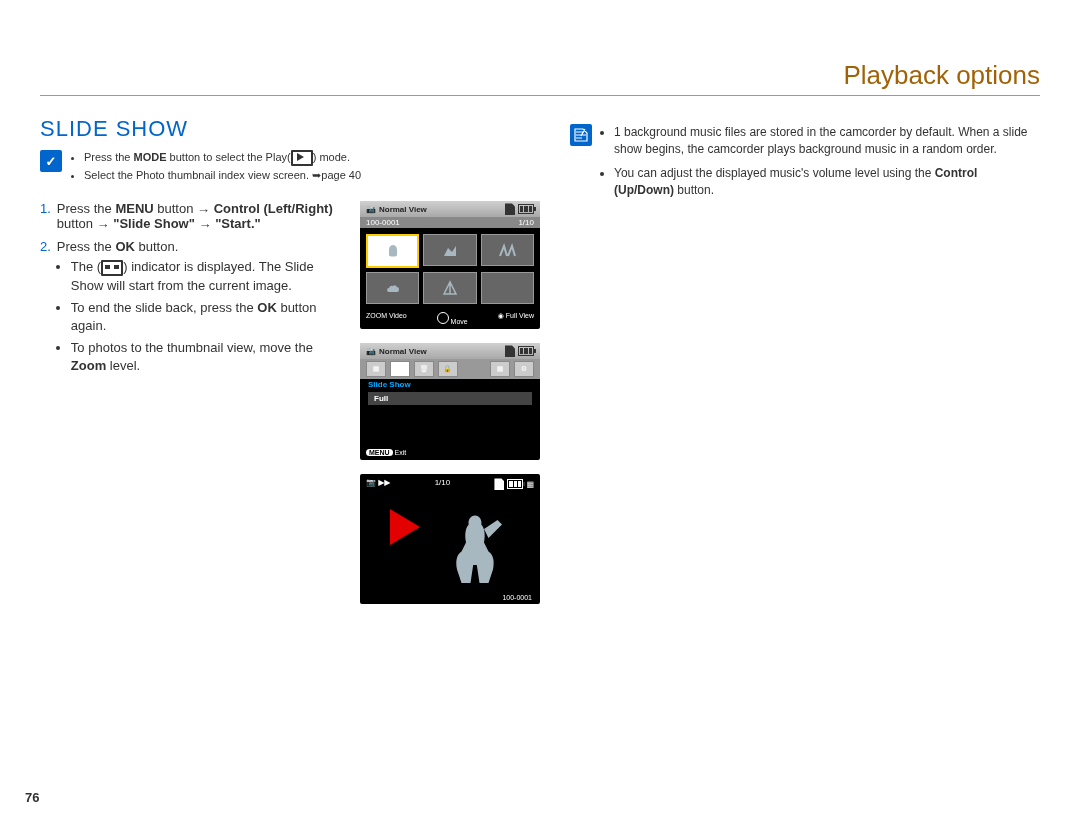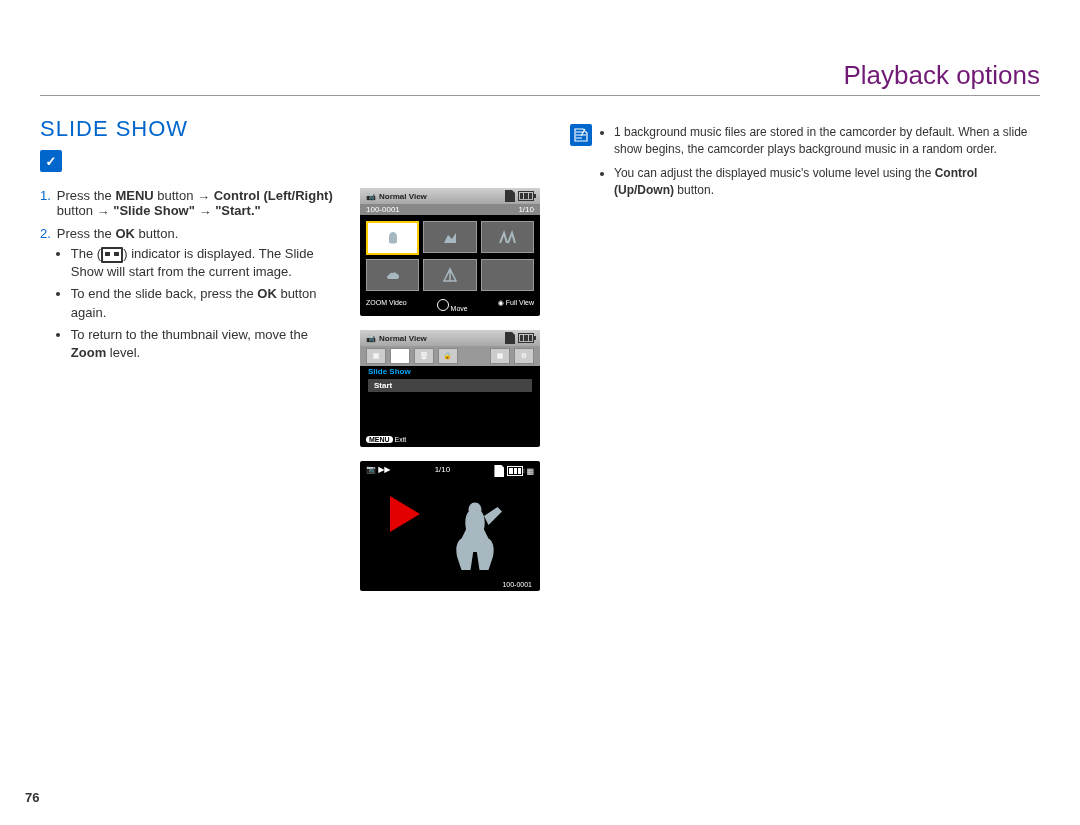--- a/index.html
+++ b/index.html
@@ -11,21 +11,21 @@
     background: #fff;
     width: 1080px;
     height: 825px;
     box-sizing: border-box;
     padding: 60px 40px 20px 40px;
     position: relative;
   }
   .header-title {
     text-align: right;
     font-size: 26px;
-    color: #701a75;
+    color: #a16207;
     font-weight: 400;
     border-bottom: 1px solid #999;
     padding-bottom: 4px;
     margin-bottom: 20px;
   }
   .columns {
     display: flex;
     gap: 30px;
   }
   .col-left { width: 500px; }
@@ -212,39 +212,43 @@
 <body>
 
 <div class="header-title">Playback options</div>
 
 <div class="columns">
   <div class="col-left">
     <h2 class="section-title">SLIDE SHOW</h2>
 
     <div class="info-box">
       <div class="check-icon">✓</div>
+      <ul class="info-list">
+        <li>Press the <strong>MODE</strong> button to select the Play(<span class="play-mode-icon"></span>) mode.</li>
+        <li>Select the Photo thumbnail index view screen. ➥page 40</li>
+      </ul>
     </div>
 
     <div class="steps-wrap">
       <div class="steps">
         <div class="step">
           <span class="step-num">1.</span>
           <div>
             <span>Press the </span><strong>MENU</strong><span> button → </span><strong>Control (Left/Right)</strong><span> button → </span><strong>"Slide Show"</strong><span> → </span><strong>"Start."</strong>
           </div>
         </div>
 
         <div class="step">
           <span class="step-num">2.</span>
           <div>
             <span>Press the </span><strong>OK</strong><span> button.</span>
             <ul class="sub-list">
               <li><span>The (</span><span class="slideshow-ind-icon"></span><span>) indicator is displayed. The Slide Show will start from the current image.</span></li>
               <li><span>To end the slide back, press the </span><strong>OK</strong><span> button again.</span></li>
-              <li><span>To return to the thumbnail view, move the </span><strong>Zoom</strong><span> level.</span></li>
+              <li><span>To photos to the thumbnail view, move the </span><strong>Zoom</strong><span> level.</span></li>
             </ul>
           </div>
         </div>
       </div>
 
       <div class="screens">
 
         <div class="screen">
           <div class="sc-header">
             <span style="display:flex;gap:3px;align-items:center;">📷 <span>Normal View</span></span>
@@ -315,21 +319,21 @@
           <div class="menu-tabs">
             <div class="tab">▦</div>
             <div class="tab active">▶</div>
             <div class="tab">🗑</div>
             <div class="tab">🔒</div>
             <div style="flex:1"></div>
             <div class="tab">▦</div>
             <div class="tab">⚙</div>
           </div>
           <div class="slide-show-label">Slide Show</div>
-          <div class="menu-item">Start</div>
+          <div class="menu-item">Full</div>
           <div class="blank-area"></div>
           <div class="exit-row"><span class="pill">MENU</span> <span>Exit</span></div>
         </div>
 
         <div class="screen screen3">
           <div class="sc3-header">
             <span style="display:flex;gap:4px;">📷 ▶▶</span>
             <span>1/10</span>
             <span style="display:flex;gap:3px;align-items:center;"><span class="sd-ic" style="background:#fff"></span><span class="batt" style="border-color:#fff">
                   <span class="cells">

